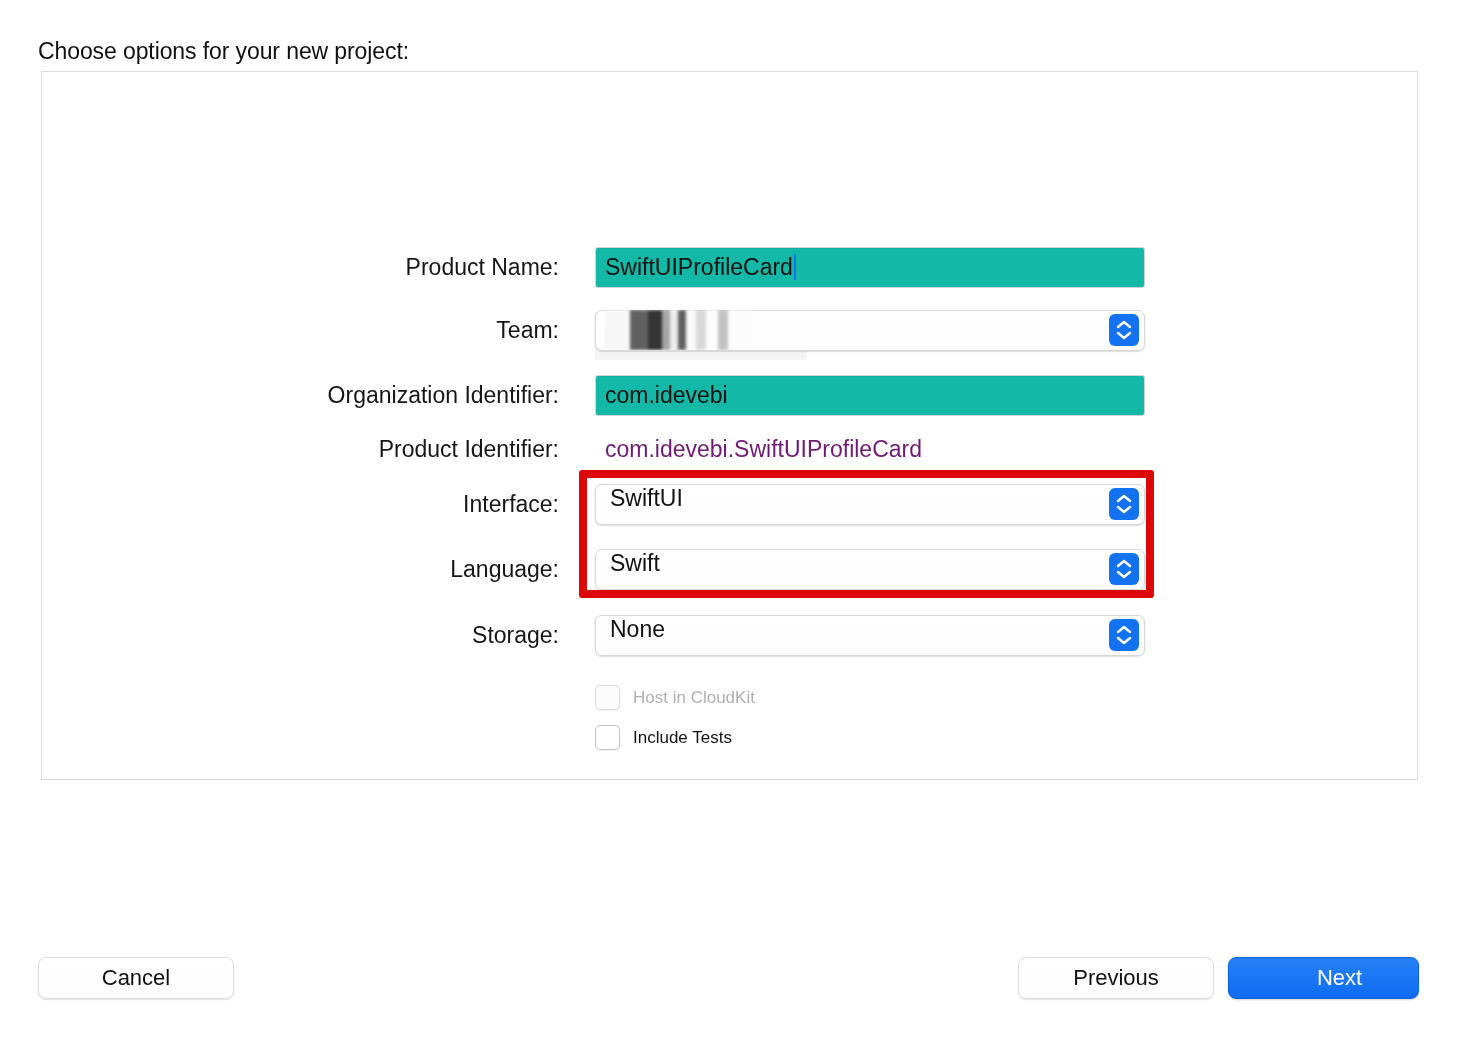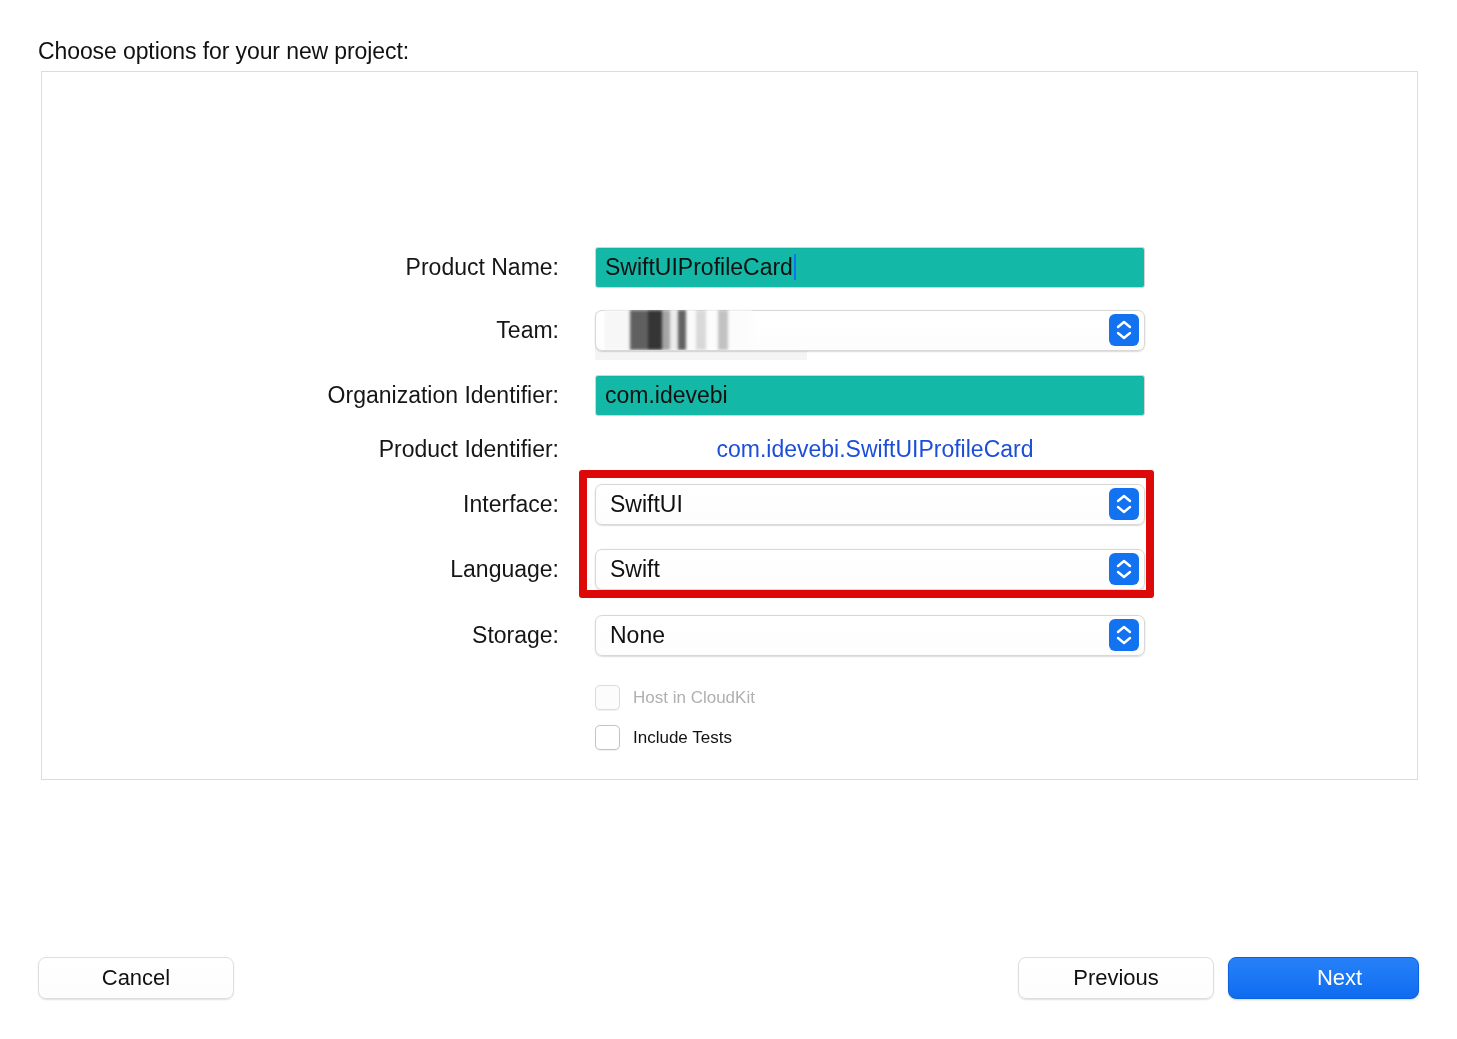--- a/index.html
+++ b/index.html
@@ -86,36 +86,35 @@
     display: inline-block;
     width: 2px; height: 26px;
     background: #0a72f5;
     margin-left: 1px;
     vertical-align: middle;
   }
 
   
   .readonly-value {
     font-size: 23px;
-    color: #1d4ed8;
+    color: #701a75;
     padding-left: 10px;
     line-height: 41px;
     white-space: nowrap;
-    text-align: center;
   }
 
   
   .popup {
     width: 550px; height: 41px;
     border: 1px solid #d8d8d8;
     border-radius: 7px;
     background: linear-gradient(#ffffff, #fdfdfd);
     box-shadow: 0 1px 1.5px rgba(0,0,0,0.13), 0 0 0 0.5px rgba(0,0,0,0.03);
     display: flex;
-    align-items: center;
+    align-items: flex-start;
     position: relative;
     padding-left: 14px;
     font-size: 23px;
     color: #111111;
   }
   .popup .value { white-space: nowrap; }
   .stepper {
     position: absolute;
     right: 5px; top: 50%;
     transform: translateY(-50%);

